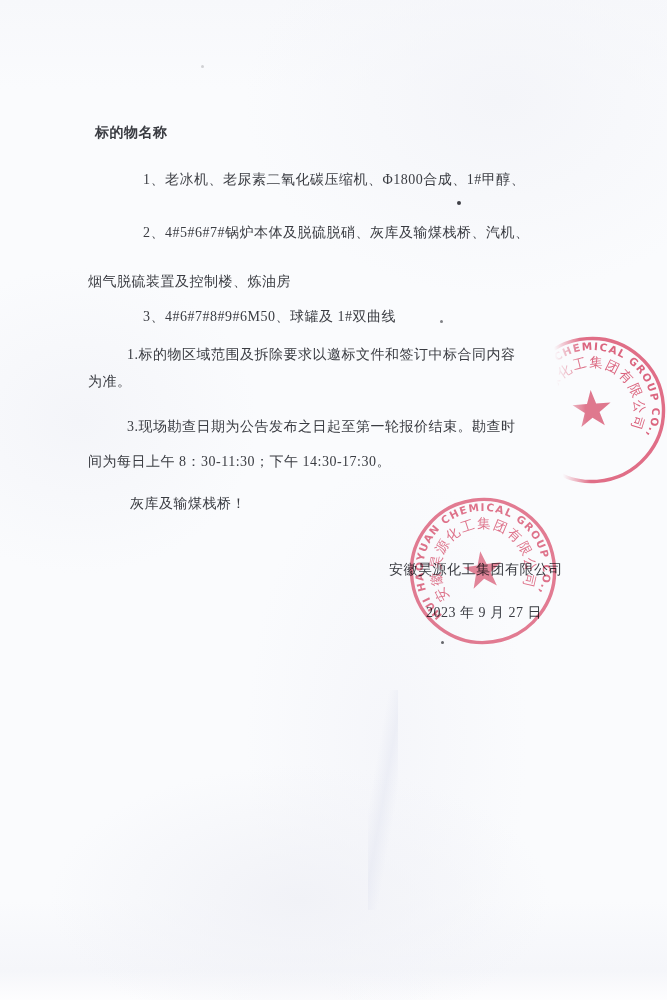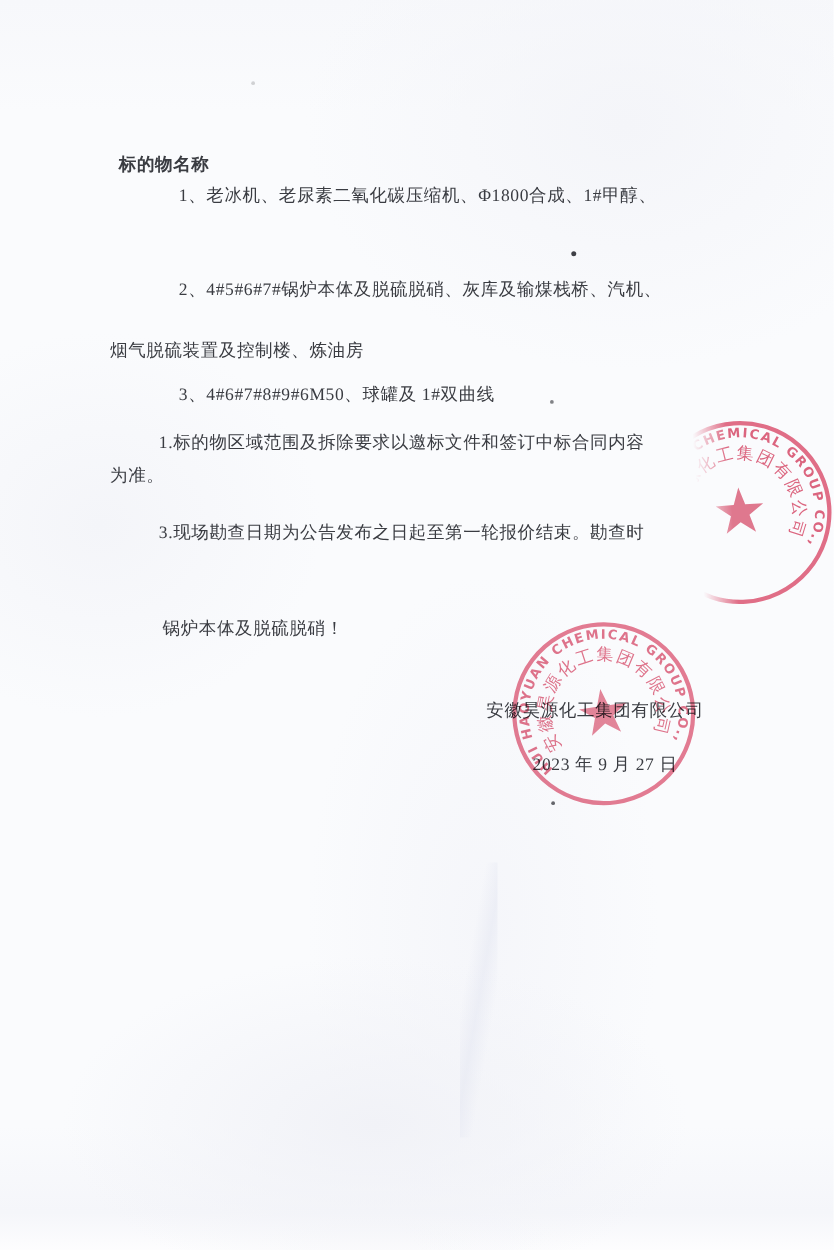--- a/index.html
+++ b/index.html
@@ -21,21 +21,21 @@
     background:linear-gradient(100deg, rgba(225,228,240,0) 30%, rgba(225,228,240,.45) 50%, rgba(225,228,240,0) 70%);
     pointer-events:none;
   }
   .tline {
     position:absolute; font-size:14px; line-height:22px;
     white-space:nowrap; letter-spacing:0.5px;
   }
   .doc-title { font-weight:bold; }
   
   .pos-title { left:95px;  top:122px; }
-  .pos-l1    { left:143px; top:147px;text-align:right; }
+  .pos-l1    { left:143px; top:169px;text-align:right; }
   .pos-l2    { left:88px;  top:196px; }
   .pos-l3    { left:143px; top:222px; }
   .pos-l4    { left:88px;  top:271px; }
   .pos-l5    { left:143px; top:306px; }
   .pos-l6    { left:127px; top:344px; }
   .pos-l7    { left:88px;  top:371px; }
   .pos-l8    { left:127px; top:416px; }
   .pos-l9    { left:88px;  top:451px; }
   .pos-l10   { left:130px; top:493px; }
   .pos-company { left:389px; top:559px; }
@@ -82,21 +82,22 @@
 
   <div class="tline doc-title pos-title">标的物名称</div>
 
   <div class="tline pos-l1">1、老冰机、老尿素二氧化碳压缩机、Φ1800合成、1#甲醇、</div>
   <div class="tline pos-l3">2、4#5#6#7#锅炉本体及脱硫脱硝、灰库及输煤栈桥、汽机、</div>
   <div class="tline pos-l4">烟气脱硫装置及控制楼、炼油房</div>
   <div class="tline pos-l5">3、4#6#7#8#9#6M50、球罐及 1#双曲线</div>
   <div class="tline pos-l6">1.标的物区域范围及拆除要求以邀标文件和签订中标合同内容</div>
   <div class="tline pos-l7">为准。</div>
   <div class="tline pos-l8">3.现场勘查日期为公告发布之日起至第一轮报价结束。勘查时</div>
-  <div class="tline pos-l10">锅炉本体及脱硫脱硝！</div>
+  <div class="tline pos-l9">间为每日上午 8：30-11:30；下午 14:30-17:30。</div>
+  <div class="tline pos-l10">灰库及输煤栈桥！</div>
 
   <div class="tline pos-company">安徽昊源化工集团有限公司</div>
   <div class="tline pos-date">2023 年 9 月 27 日</div>
 
   <svg class="seal seal-edge" width="160" height="160" viewBox="0 0 160 160" aria-hidden="true">
     <defs>
       <path id="engArc2" d="M 30.9 114.4 A 60 60 0 1 1 129.1 114.4" fill="none"></path>
       <path id="cnArc2" d="M 42.8 101.5 A 43 43 0 1 1 117.2 101.5" fill="none"></path>
     </defs>
     <circle cx="80" cy="80" r="71.5" fill="none" stroke-width="3.4"></circle>

